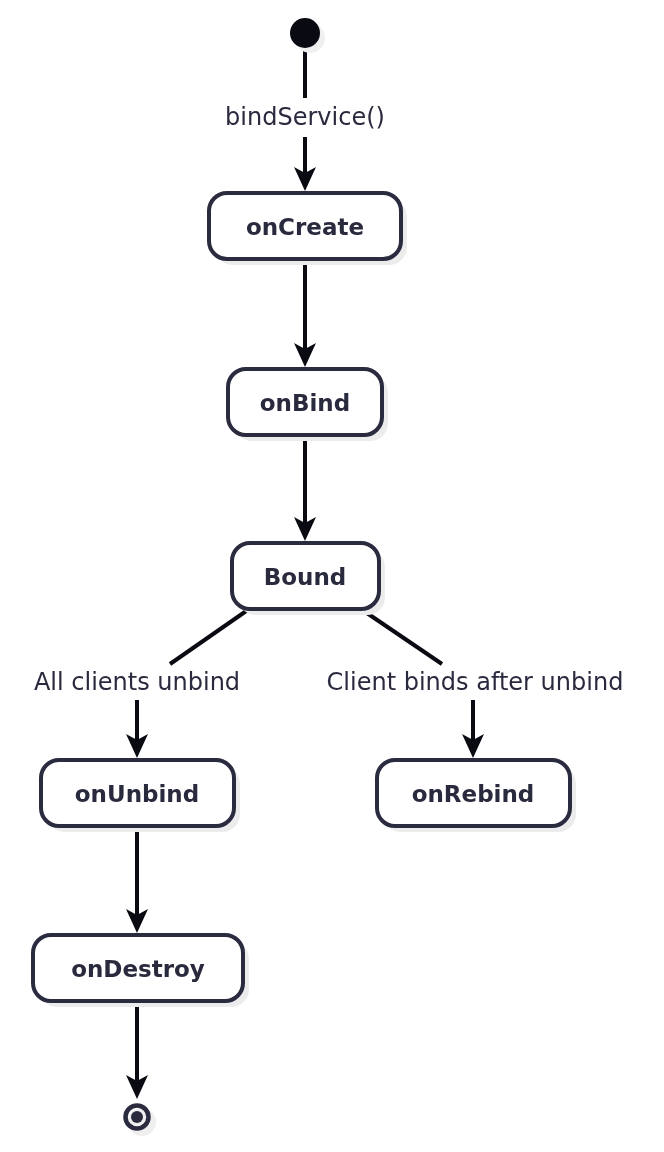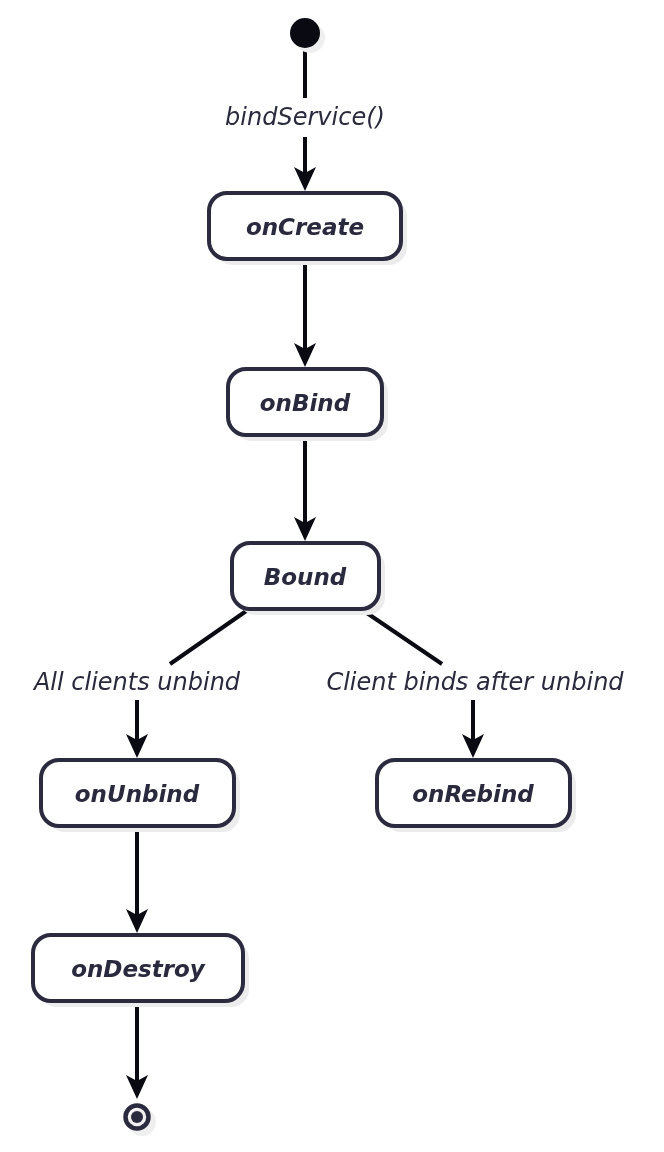--- a/index.html
+++ b/index.html
@@ -11,21 +11,20 @@
     width: 664px;
     height: 1152px;
     overflow: hidden;
     font-family: "DejaVu Sans", sans-serif;
   }
   #diagram-root {
     position: relative;
     width: 664px;
     height: 1152px;
     background: #ffffff;
-    font-style: italic;
   }
   svg.diagram-canvas {
     display: block;
     width: 664px;
     height: 1152px;
   }
   .node-shadow {
     fill: #ececec;
     stroke: none;
   }

